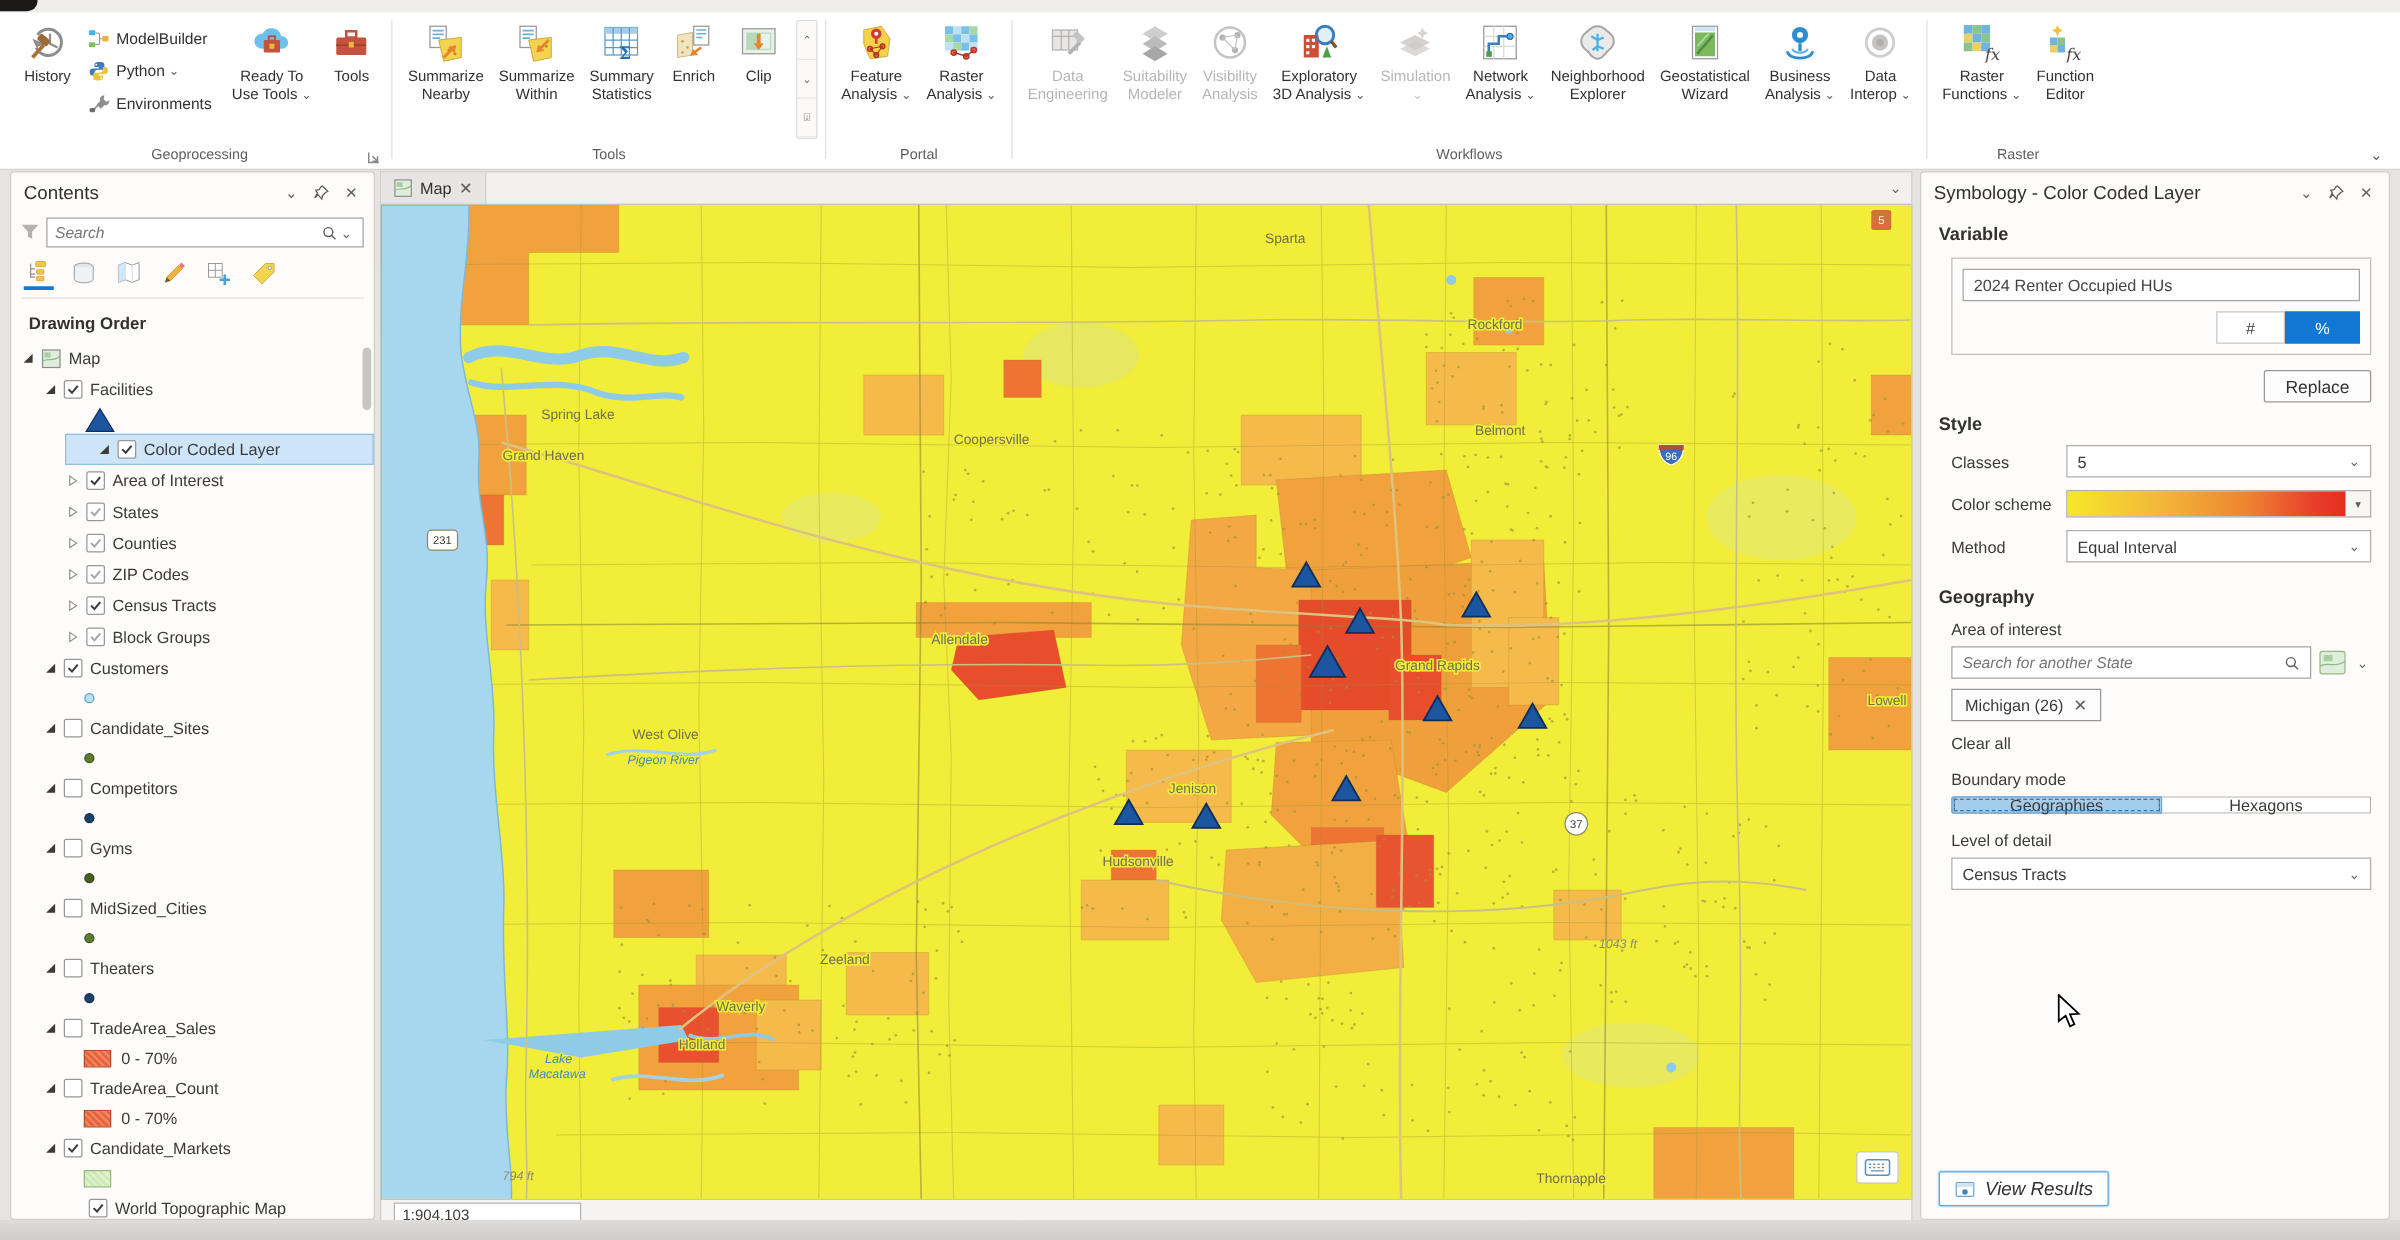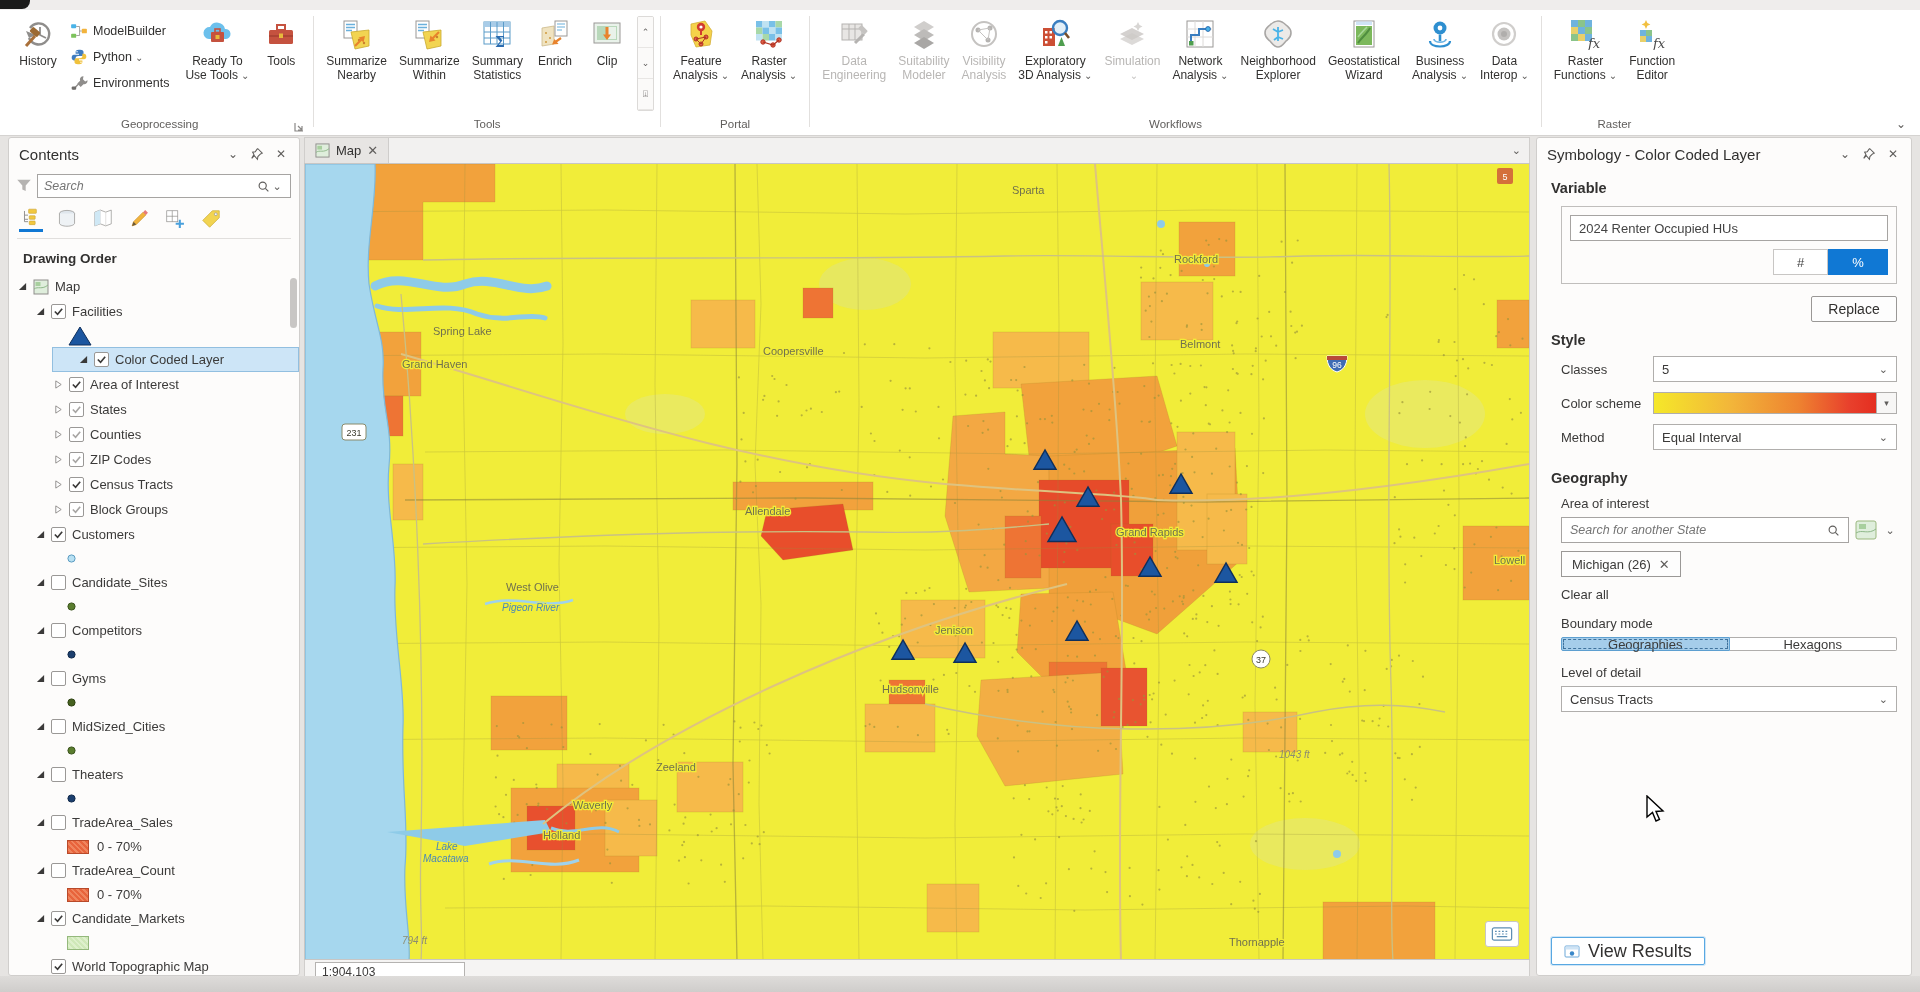--- a/index.html
+++ b/index.html
@@ -102,21 +102,21 @@
   #aoi-search input { flex:1; border:none; outline:none; font-style:italic; font-size:12.5px; color:#7a7876; background:transparent; font-family:"Liberation Sans",sans-serif; }
   #aoi-mapbtn { width:22px; height:20px; }
   #chip-row { margin:0 14px 10px 24px; }
   #aoi-chip { display:inline-flex; align-items:center; gap:8px; border:1px solid #9a9896; background:#fdfdfd; height:26px; padding:0 10px; font-size:13px; color:#3b3a39; }
   #clear-all { font-size:13px; color:#3b3a39; margin:4px 14px 14px 24px; cursor:default; }
   #boundary-seg { display:flex; margin:4px 14px 14px 24px; }
   .seg { flex:1; height:14px; display:flex; align-items:center; justify-content:center; font-size:13px; color:#3b3a39; }
   .seg.on { background:#a5cdea; border:1px solid #5d9fd0; outline:1px dashed #3f729c; outline-offset:-3px; border-radius:2px 0 0 2px; }
   .seg.off { background:#fff; border:1px solid #b0aeac; border-left:none; border-radius:0 2px 2px 0; }
   #lod-select { margin:0 14px 0 24px; }
-  #view-results { position:absolute; left:14px; bottom:10px; display:flex; align-items:center; gap:8px; height:28px; padding:0 12px; background:#fff; border:1px solid #59a8e2; box-shadow:0 0 0 1px #cfe6f7; border-radius:2px; font-size:18px; color:#323130; }
+  #view-results { position:absolute; left:14px; bottom:10px; display:flex; align-items:center; gap:8px; height:28px; padding:0 12px; background:#fff; border:1px solid #59a8e2; box-shadow:0 0 0 1px #cfe6f7; border-radius:2px; font-size:15px; color:#323130;font-style:italic; }
 
   #bottom-strip { position:absolute; left:0; top:976px; width:1920px; height:16px; background:linear-gradient(#dedcda,#cfcdcb); }
   #mouse-cursor { position:absolute; left:1645px; top:795px; width:22px; height:30px; pointer-events:none; z-index:50; }
 </style>
 </head>
 <body>
 
 <div id="top-strip">
     <div id="corner-notch"></div>
   </div>
@@ -767,21 +767,21 @@
         <span class="tw-cb">
           <svg viewBox="0 0 12 12">
             <path d="M2 6l3 3 5-6" fill="none" stroke="#3b3a39" stroke-width="1.8"></path>
           </svg>
         </span>
         <span class="tree-label">Candidate_Markets</span>
       </div>
       <div class="tree-sym" style="padding-left: 58px;">
         <span class="sw green"></span>
       </div>
-      <div class="tree-row" style="padding-left: 24px;">
+      <div class="tree-row" style="padding-left: 24px; margin-left: 20px;">
         <span class="tw-exp"></span>
         <span class="tw-cb">
           <svg viewBox="0 0 12 12">
             <path d="M2 6l3 3 5-6" fill="none" stroke="#3b3a39" stroke-width="1.8"></path>
           </svg>
         </span>
         <span class="tree-label">World Topographic Map</span>
       </div>
     </div>
   <div id="contents-scrollbar"></div>

